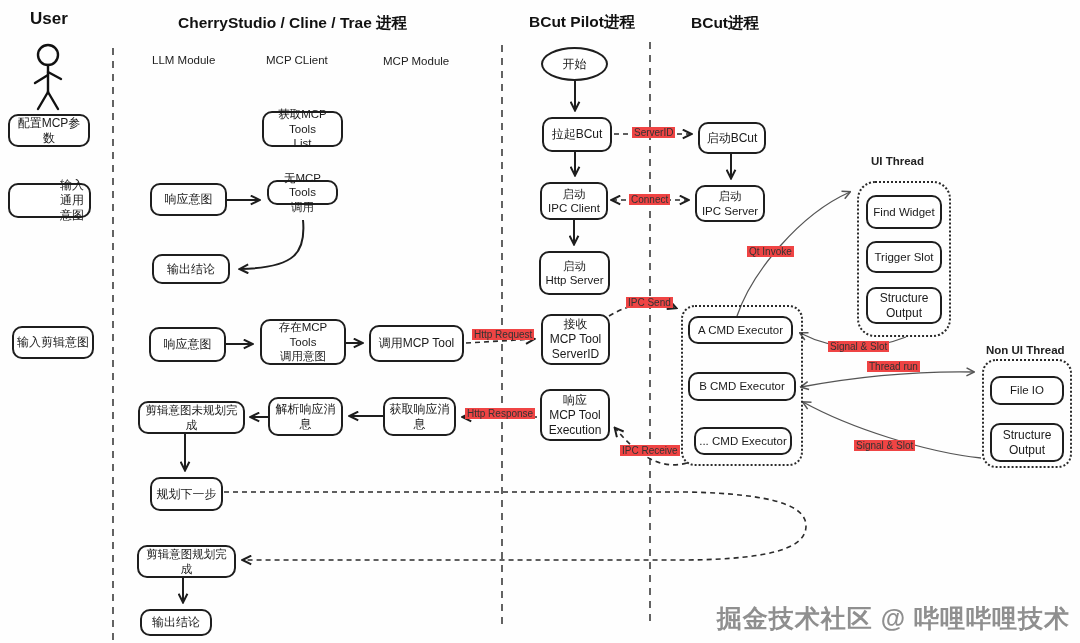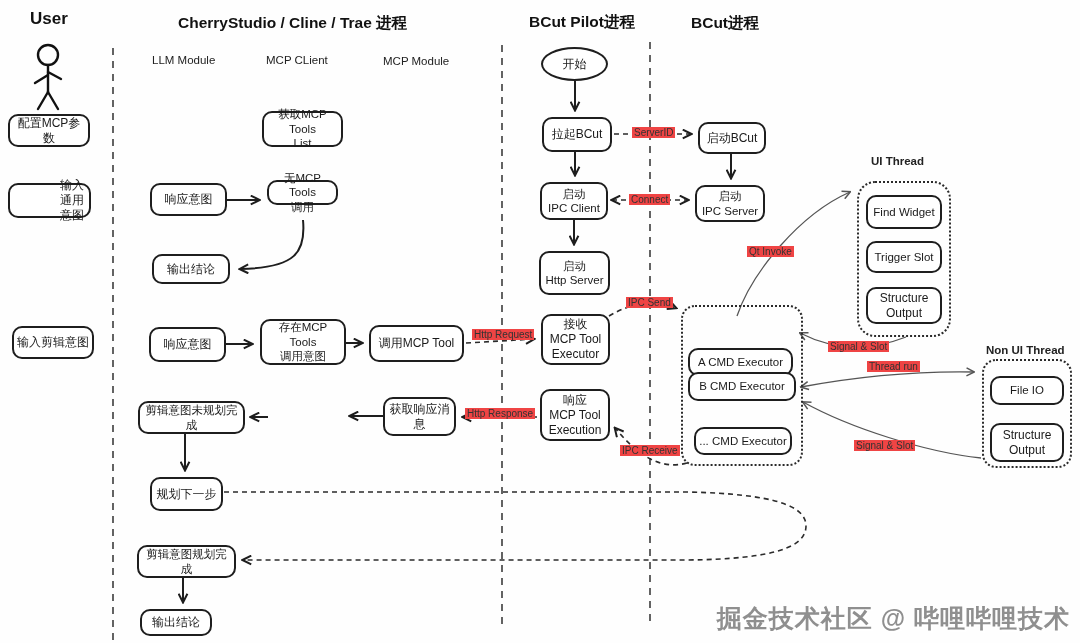--- a/index.html
+++ b/index.html
@@ -106,43 +106,44 @@
   <div class="node" style="left:150px;top:477px;width:73px;height:34px;">规划下一步</div>
   <div class="node sm" style="left:137px;top:545px;width:99px;height:33px;">剪辑意图规划完成</div>
   <div class="node" style="left:140px;top:609px;width:72px;height:27px;">输出结论</div>
 
   <div class="node sm" style="left:262px;top:111px;width:81px;height:36px;">获取MCP Tools
 List</div>
   <div class="node sm" style="left:267px;top:180px;width:71px;height:25px;">无MCP Tools
 调用</div>
   <div class="node sm" style="left:260px;top:319px;width:86px;height:46px;">存在MCP Tools
 调用意图</div>
+  <div class="node" style="left:268px;top:397px;width:75px;height:39px;">解析响应消息</div>
 
   <div class="node" style="left:369px;top:325px;width:95px;height:37px;">调用MCP Tool</div>
   <div class="node" style="left:383px;top:397px;width:73px;height:39px;">获取响应消息</div>
 
   <div class="node ellipse" style="left:541px;top:47px;width:67px;height:34px;">开始</div>
   <div class="node" style="left:542px;top:117px;width:70px;height:35px;text-align:center;">拉起BCut</div>
   <div class="node sm" style="left:540px;top:182px;width:68px;height:38px;">启动
 IPC Client</div>
   <div class="node sm" style="left:539px;top:251px;width:71px;height:44px;">启动
 Http Server</div>
   <div class="node xs" style="left:541px;top:314px;width:69px;height:51px;">接收
 MCP Tool
-Executor</div>
+ServerID</div>
   <div class="node xs" style="left:540px;top:389px;width:70px;height:52px;">响应
 MCP Tool
 Execution</div>
 
   <div class="node" style="left:698px;top:122px;width:68px;height:32px;">启动BCut</div>
   <div class="node sm" style="left:695px;top:185px;width:70px;height:37px;">启动
 IPC Server</div>
 
   <div class="group-box" style="left:681px;top:305px;width:122px;height:161px;border-radius:14px;"></div>
-  <div class="node sm" style="left:688px;top:316px;width:105px;height:28px;margin-top:32px;">A CMD Executor</div>
+  <div class="node sm" style="left:688px;top:316px;width:105px;height:28px;">A CMD Executor</div>
   <div class="node sm" style="left:688px;top:372px;width:108px;height:29px;">B CMD Executor</div>
   <div class="node sm" style="left:694px;top:427px;width:98px;height:28px;">... CMD Executor</div>
 
   <div class="group-label" style="left:871px;top:155px;">UI Thread</div>
   <div class="group-box" style="left:857px;top:181px;width:94px;height:156px;border-radius:18px;"></div>
   <div class="node sm" style="left:866px;top:195px;width:76px;height:34px;">Find Widget</div>
   <div class="node sm" style="left:866px;top:241px;width:76px;height:32px;">Trigger Slot</div>
   <div class="node xs" style="left:866px;top:287px;width:76px;height:37px;">Structure
 Output</div>
 

